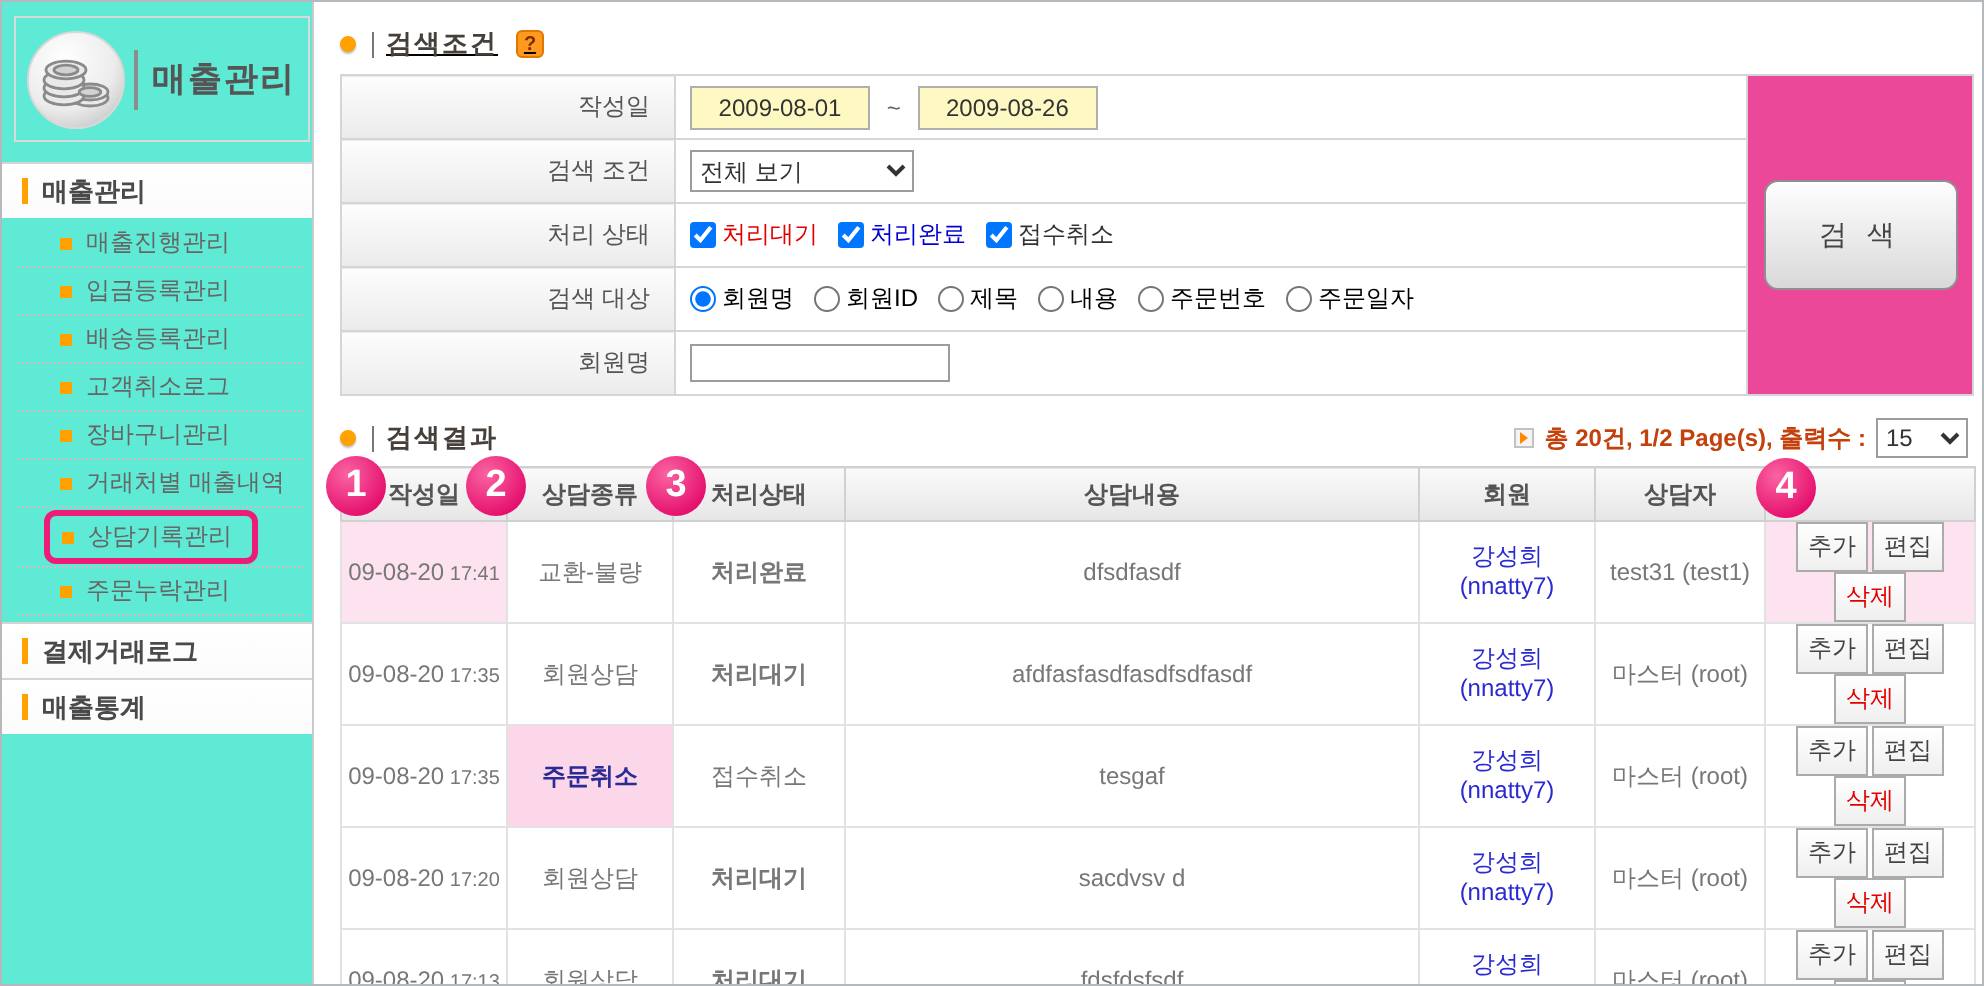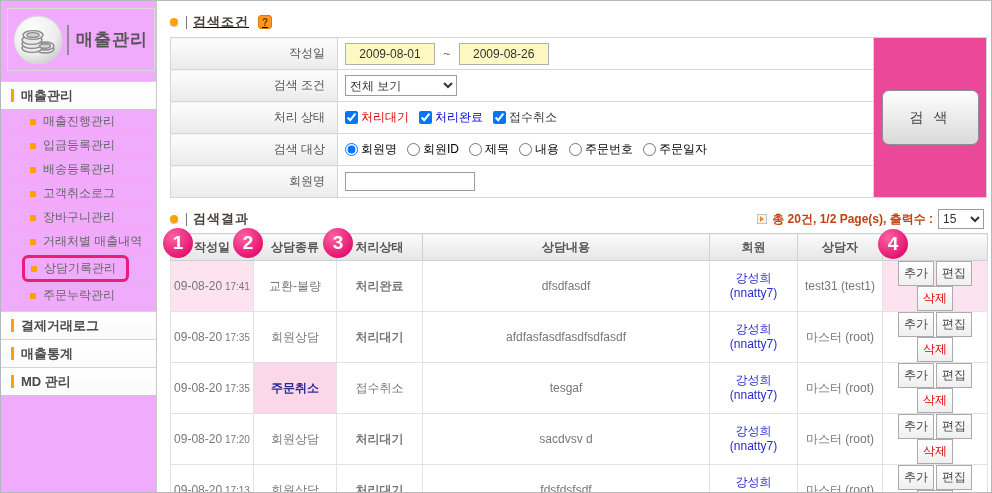--- a/index.html
+++ b/index.html
@@ -1,20 +1,20 @@
 <!DOCTYPE html>
 <html><head>
 <meta charset="utf-8">
 <style>
   * { margin:0; padding:0; box-sizing:border-box; }
   body { background:#fff; font-family:"Liberation Sans", sans-serif; }
   .page { position:relative; width:992px; height:493px; border:1px solid #b4b9bd; background:#fff; overflow:hidden; font-size:12px; }
 
   
-  .sidebar { position:absolute; left:0; top:0; width:156px; height:100%; border-right:1px solid #c9c9c9; background:#f0abfc; }
+  .sidebar { position:absolute; left:0; top:0; width:156px; height:100%; border-right:1px solid #c9c9c9; background:#5eead4; }
   .logo-box { position:absolute; left:6px; top:7px; width:148px; height:63px; border:1px solid #dadada; display:flex; align-items:center; }
   .logo-divider { width:2px; height:30px; background:#8d8d8d; margin:0 7px 0 3px; }
   .logo-title { font-size:17px; font-weight:bold; color:#555; letter-spacing:1px; }
   .menu { position:absolute; top:80px; left:0; right:0; }
   .menu-header { border-top:1px solid #d4d4d4; height:28px; display:flex; align-items:center; gap:7px; padding-left:10px; background:linear-gradient(#ffffff,#fbfbfb); }
   .menu-header .bar { width:3px; height:13px; background:#ffa200; }
   .menu-header .txt { font-weight:bold; font-size:13px; color:#4a4a4a; }
   .menu-items { padding:1px 0 3px; }
   .menu-item { min-height:24px; display:flex; align-items:center; gap:7px; padding-left:21px; margin:0 4px 0 8px; border-bottom:1px dotted #c2c2c2; cursor:pointer; }
   .menu-item .bullet { width:6px; height:6px; background:#ffa200; flex:0 0 6px; }
@@ -145,24 +145,20 @@
           </div>
         </div>
         <div class="menu-header">
           <span class="bar"></span>
           <span class="txt">결제거래로그</span>
         </div>
         <div class="menu-header">
           <span class="bar"></span>
           <span class="txt">매출통계</span>
         </div>
-        <div class="menu-header">
-          <span class="bar"></span>
-          <span class="txt">MD 관리</span>
-        </div>
       </div>
   </div>
 
   <div class="main">
 
     <div class="sec-head">
       <span class="donut"></span>
       <span class="sec-bar"></span>
       <span class="sec-title">검색조건</span>
       <span class="help-badge">?</span>

